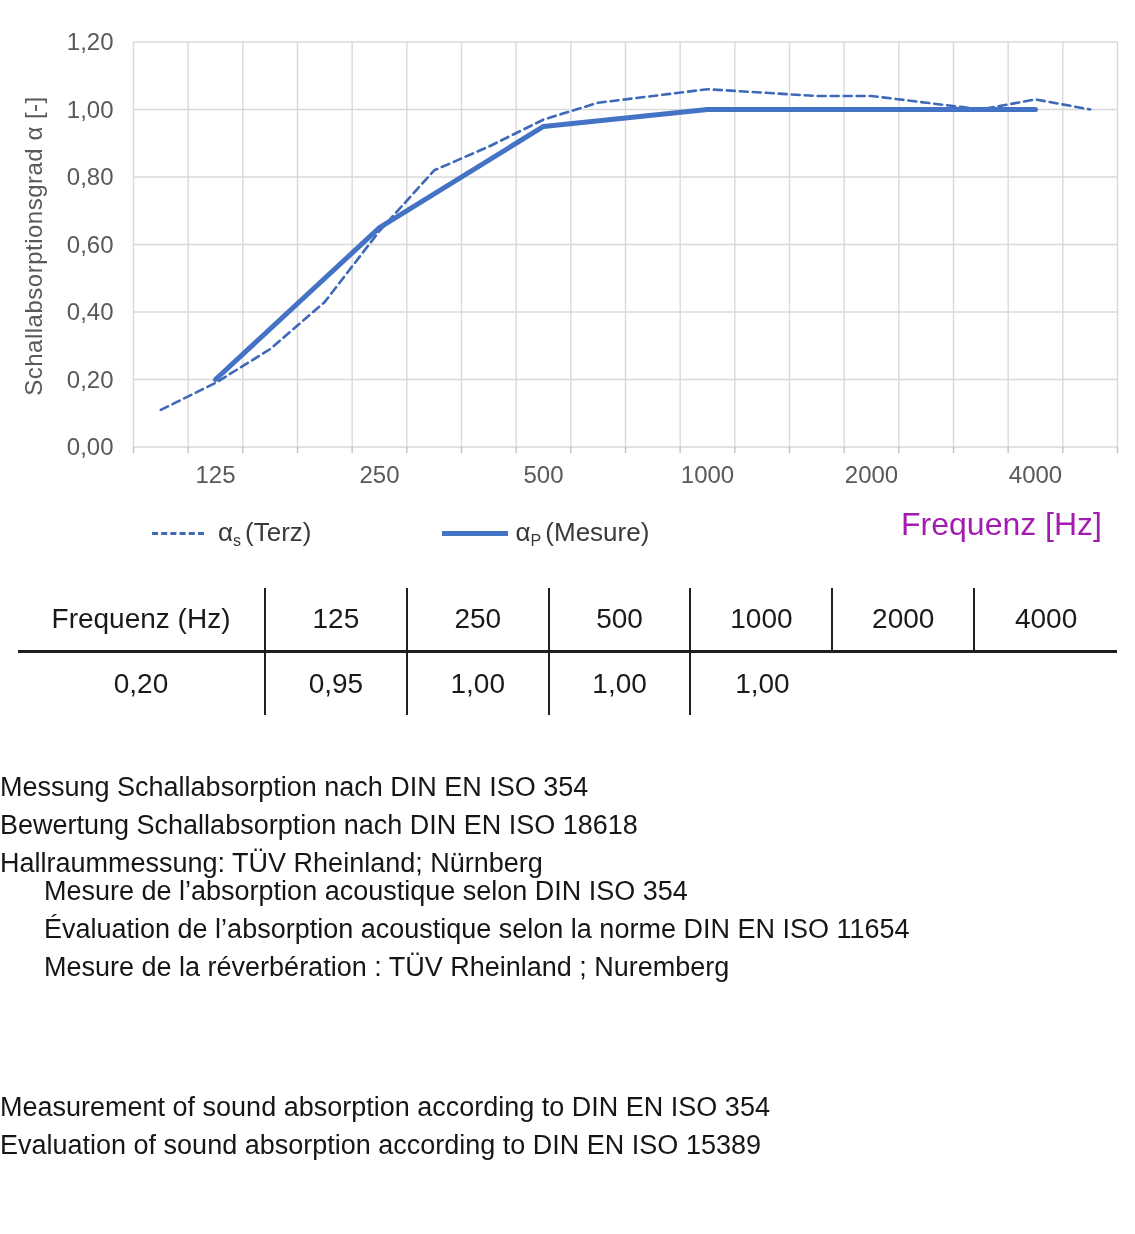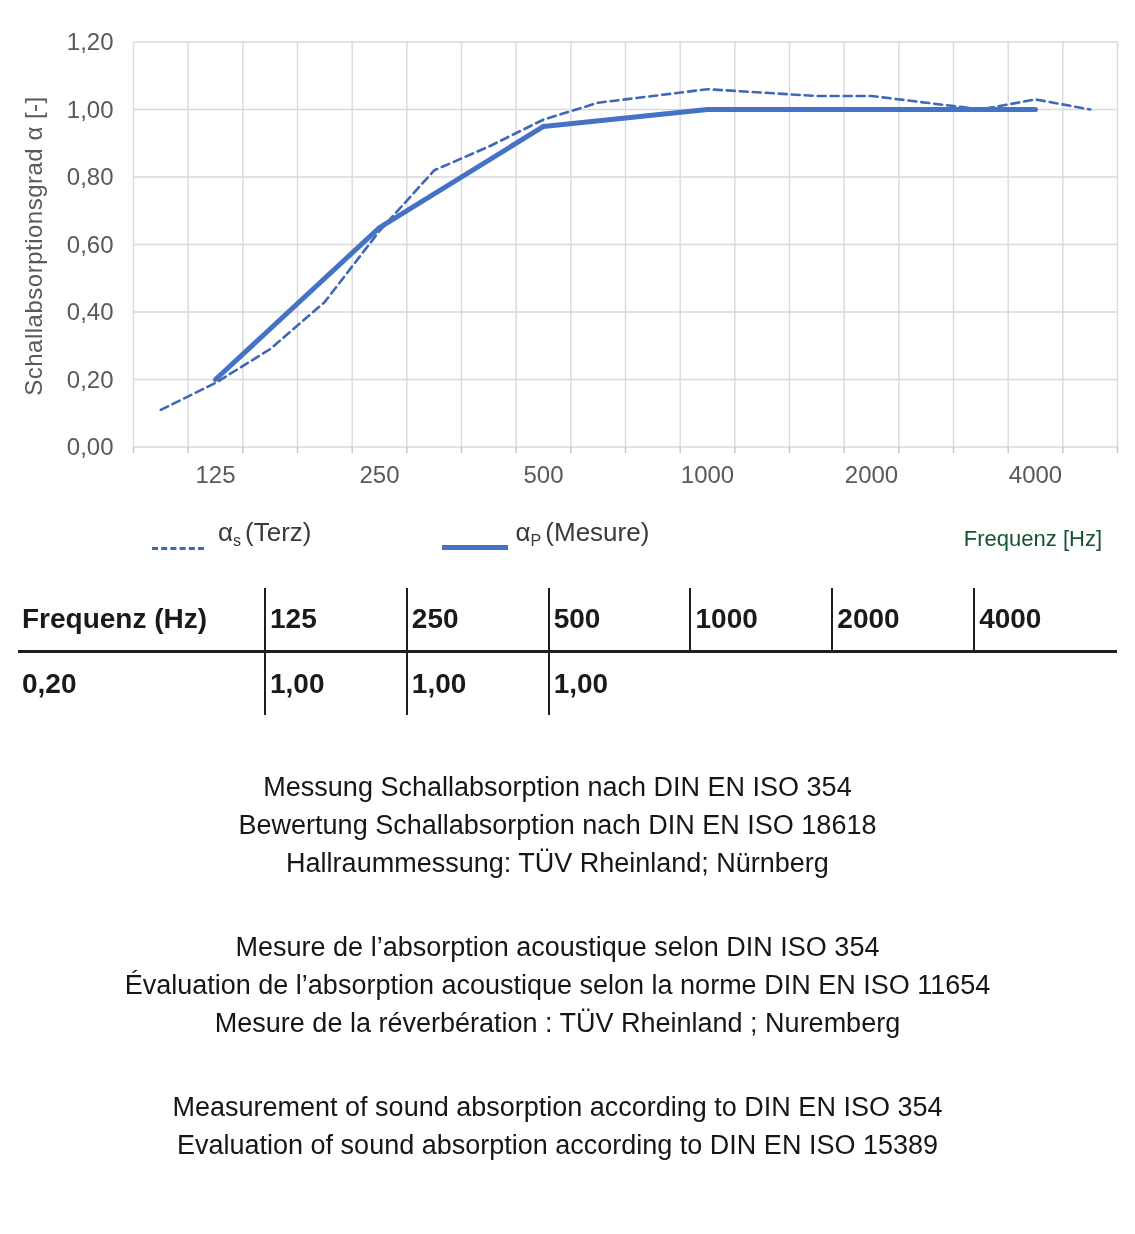--- a/index.html
+++ b/index.html
@@ -8,56 +8,55 @@
 
   
   #chart-wrap{position:absolute;left:0;top:0;width:1135px;height:565px;}
   #chart-svg{position:absolute;left:0;top:0;}
   .y-axis-title{
     position:absolute;left:34px;top:246px;
     transform:translate(-50%,-50%) rotate(-90deg);
     white-space:nowrap;font-size:24px;color:#595959;letter-spacing:0.5px;
   }
   .x-axis-title{
-    position:absolute;right:33px;top:526px;
-    font-size:22px;color:#14532d;
+    position:absolute;right:33px;top:506px;
+    font-size:32px;color:#a21caf;
   }
   .legend{
     position:absolute;left:152px;top:517px;
-    display:flex;align-items:flex-end;gap:14px;
+    display:flex;align-items:center;gap:14px;
     font-size:26px;color:#3a3a3a;
   }
   .legend-swatch{display:inline-block;height:0;}
   .swatch-dashed{width:52px;border-top:3px dashed #3E68B8;}
   .swatch-solid{width:66px;border-top:5px solid #4472C4;margin-left:116px;margin-right:-6px;}
   .legend sub{font-size:0.62em;vertical-align:-0.3em;}
   .legend-label{margin-left:4px;}
 
   
   .tbl{
     position:absolute;left:18px;top:588px;width:1099px;
     display:grid;grid-template-columns:248px repeat(6,1fr);
     font-size:28px;
   }
   .tbl .tc{
-    text-align:left;padding:15px 4px;
+    text-align:center;padding:15px 4px;
     border-right:2px solid #1f1f1f;
-    font-weight:bold;
   }
   .tbl .tc.lastcol{border-right:none;}
   .tbl .tc.head{border-bottom:3px solid #1f1f1f;}
   .tbl sub{font-size:0.68em;vertical-align:-0.35em;}
 
   
   .txtblock{
-    position:absolute;left:0;right:20px;text-align:center;
+    position:absolute;left:0;right:20px;text-align:left;
     font-size:27px;line-height:38px;color:#161616;
   }
   #text-de{top:768px;}
-  #text-fr{top:928px;}
+  #text-fr{top:872px;margin-left:44px;}
   #text-en{top:1088px;}
 </style>
 </head>
 <body>
 
 <div id="page">
 
   <div id="chart-wrap">
     <svg id="chart-svg" width="1135" height="565">
         <line x1="133.5" y1="447" x2="1117.5" y2="447" stroke="#D9D9D9" stroke-width="1.4"></line>
@@ -136,20 +135,21 @@
   <div class="tbl">
     <div class="tc head">Frequenz (Hz)</div>
     <div class="tc head">125</div>
     <div class="tc head">250</div>
     <div class="tc head">500</div>
     <div class="tc head">1000</div>
     <div class="tc head">2000</div>
     <div class="tc head lastcol">4000</div>
 
     <div class="tc">0,20</div>
+    <div class="tc">0,95</div>
     <div class="tc">1,00</div>
     <div class="tc">1,00</div>
     <div class="tc lastcol">1,00</div>
   </div>
 
   <div id="text-de" class="txtblock">
     <div>Messung Schallabsorption nach DIN EN ISO 354</div>
     <div>Bewertung Schallabsorption nach DIN EN ISO 18618</div>
     <div>Hallraummessung: TÜV Rheinland; Nürnberg</div>
   </div>

